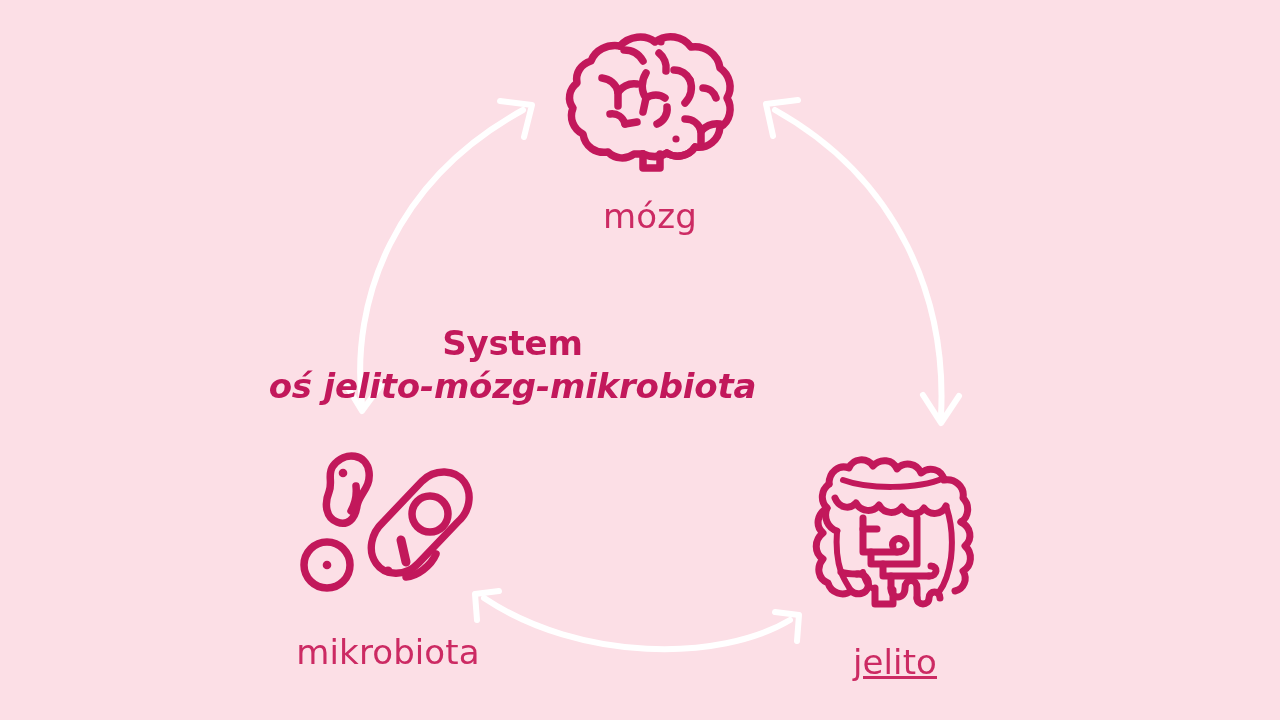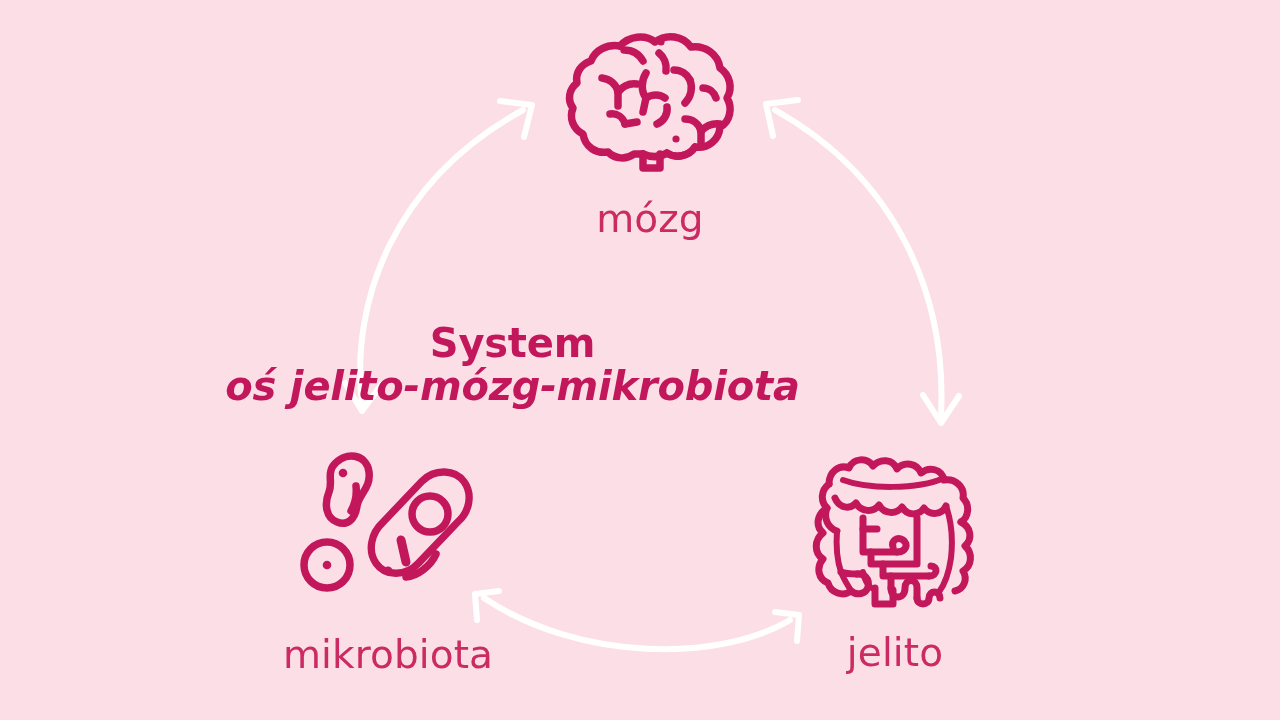--- a/index.html
+++ b/index.html
@@ -31,56 +31,56 @@
     position: absolute;
     display: flex;
     flex-direction: column;
     align-items: center;
   }
   .node-icon {
     display: block;
   }
   .node-label {
     font-family: "DejaVu Sans", "Liberation Sans", sans-serif;
-    font-size: 39px;
+    font-size: 34px;
     font-weight: 400;
     color: #cc2a63;
     letter-spacing: 0.1px;
     line-height: 1;
     white-space: nowrap;
   }
   #node-brain {
     left: 540px;
     top: 26px;
     width: 220px;
   }
   #node-brain .node-label { margin-top: 18px; }
   #node-gut {
     left: 795px;
     top: 448px;
     width: 200px;
   }
-  #node-gut .node-label { margin-top: 20px; }
+  #node-gut .node-label { margin-top: 32px; text-decoration: underline; }
   #node-microbiota {
     left: 288px;
     top: 438px;
     width: 200px;
   }
   #node-microbiota .node-label { margin-top: 22px; }
 
   
   .center-title {
     position: absolute;
     left: 0;
     top: 322px;
     width: 1025px;
     text-align: center;
     font-family: "DejaVu Sans", "Liberation Sans", sans-serif;
     font-weight: bold;
-    font-size: 40px;
+    font-size: 34px;
     line-height: 43px;
     color: #c2185b;
     letter-spacing: -0.2px;
   }
   .center-title .line1 { display: block; }
   .center-title .line2 { display: block; font-style: italic; }
 </style>
 </head>
 <body>
 

